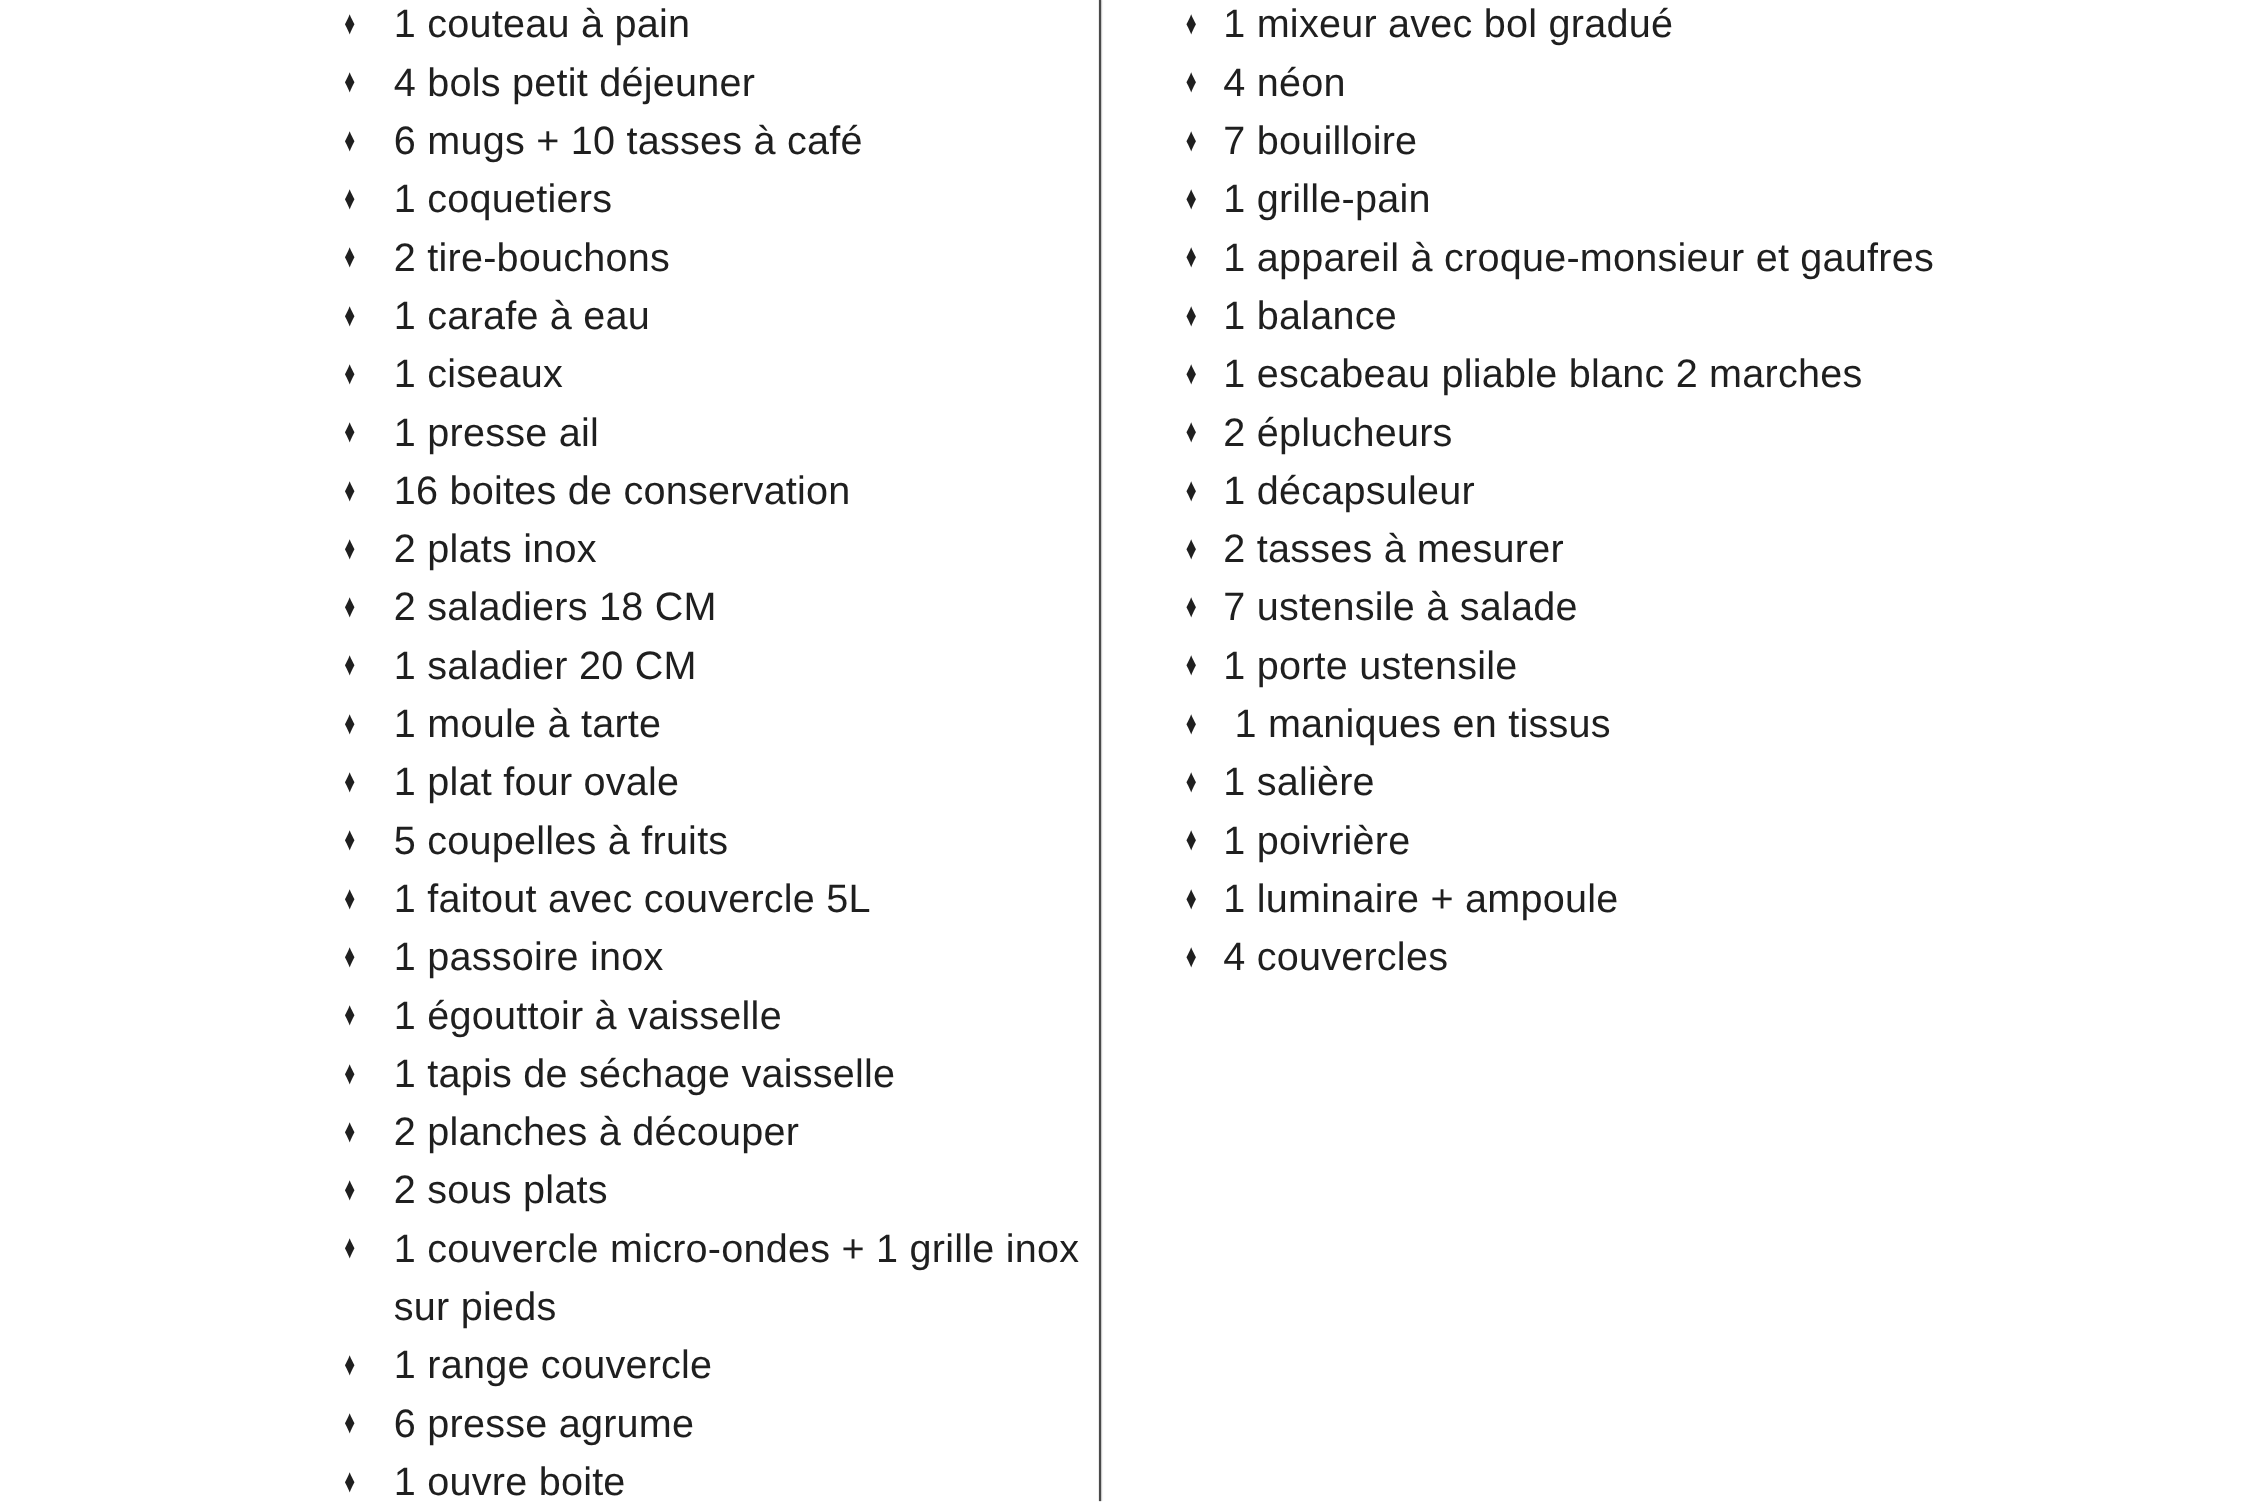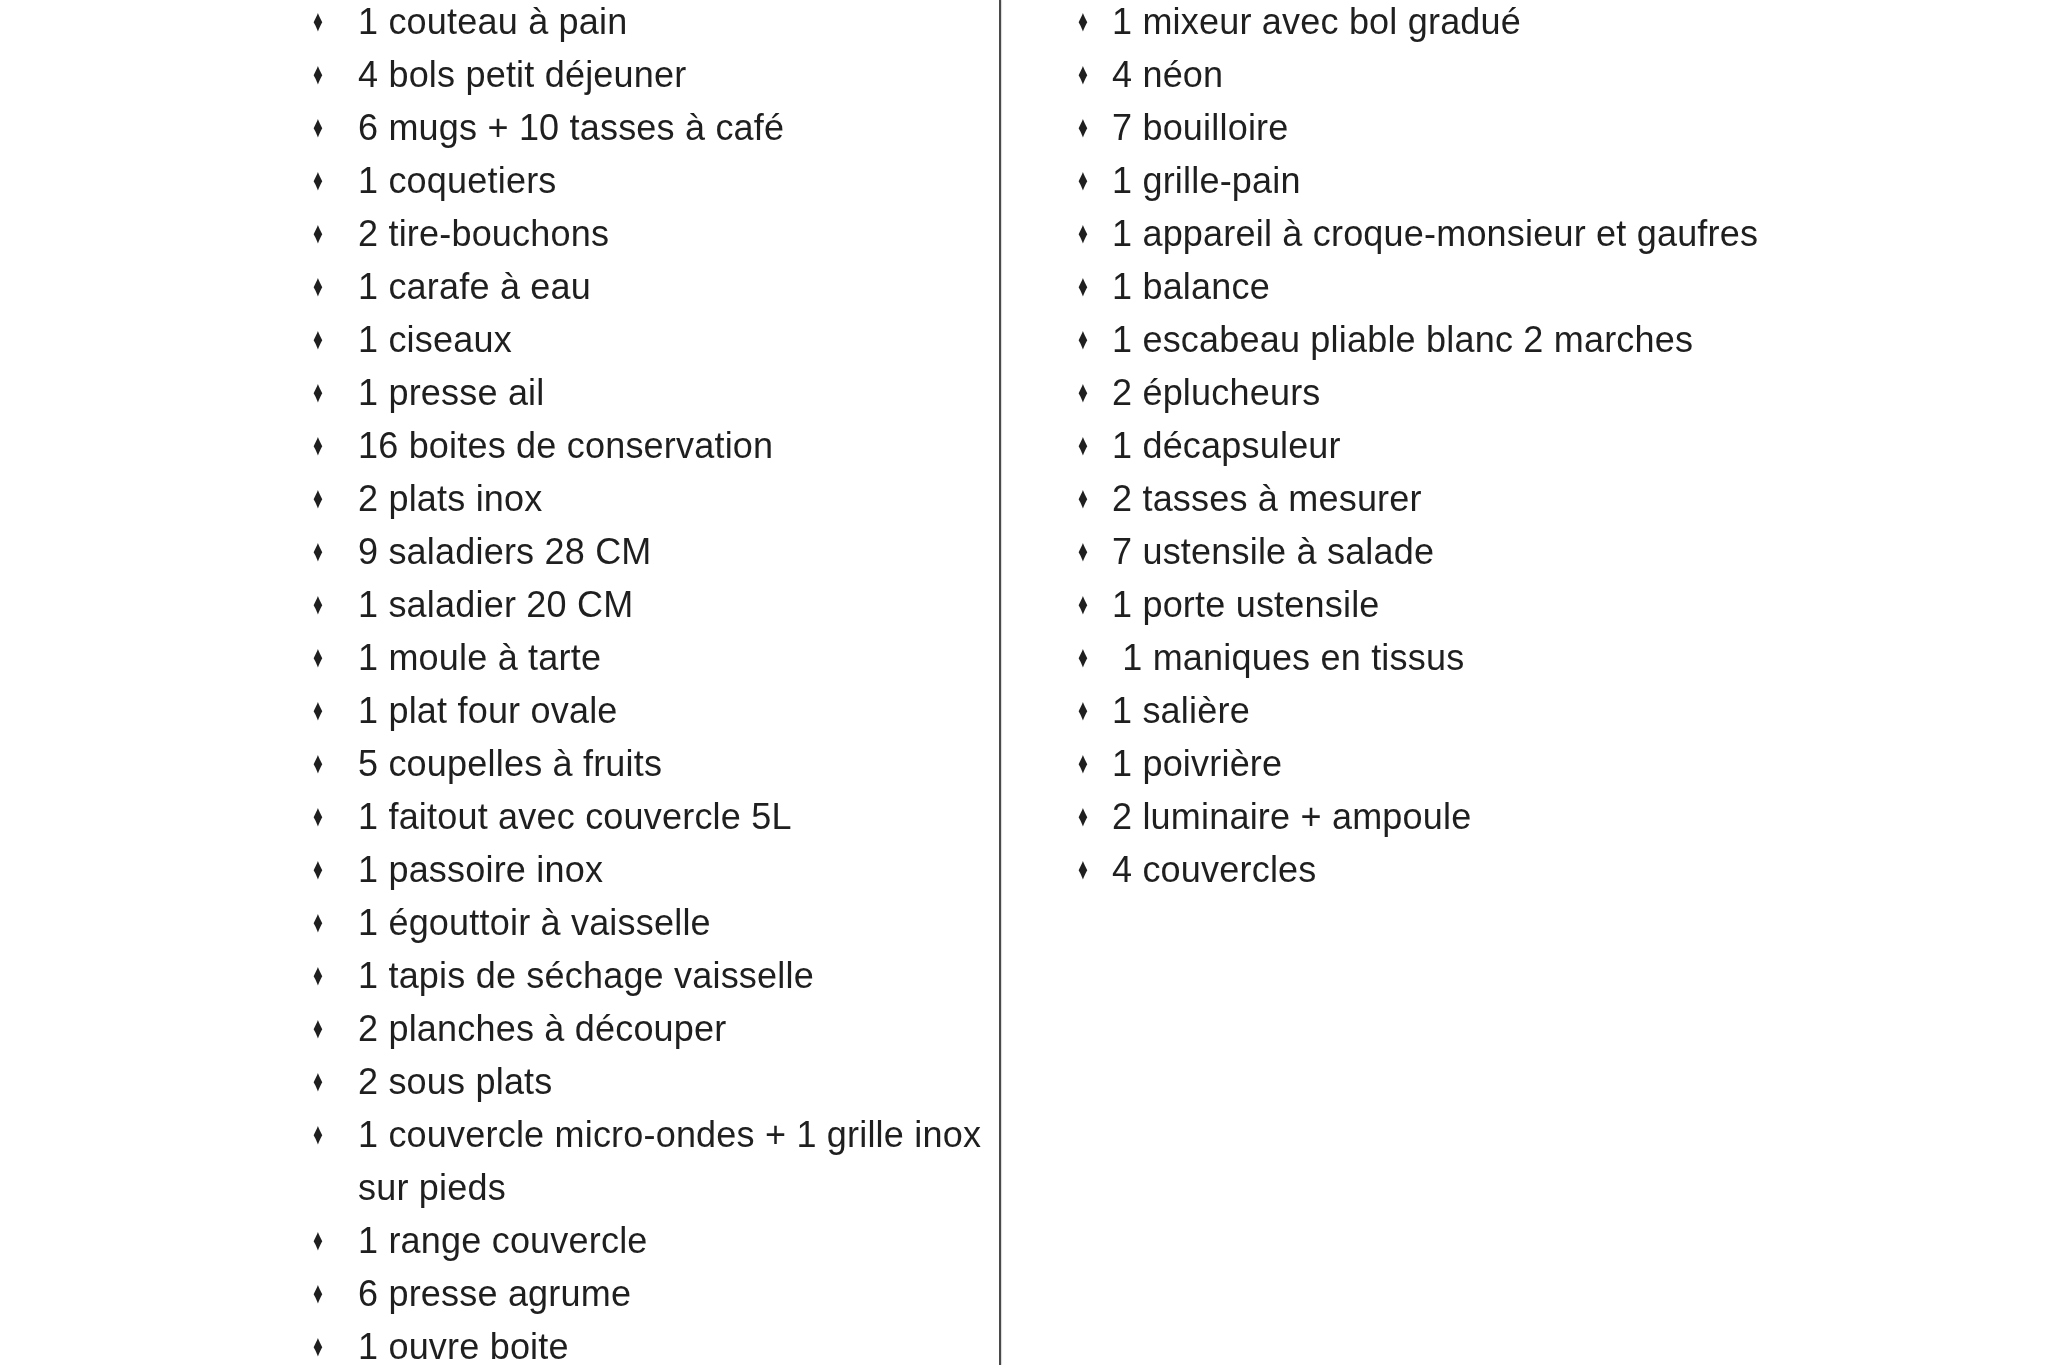--- a/index.html
+++ b/index.html
@@ -98,21 +98,21 @@
       <li class="item">
         <span class="bullet"><span class="bullet-glyph">♦</span></span>
         <span class="item-text">16 boites de conservation</span>
       </li>
       <li class="item">
         <span class="bullet"><span class="bullet-glyph">♦</span></span>
         <span class="item-text">2 plats inox</span>
       </li>
       <li class="item">
         <span class="bullet"><span class="bullet-glyph">♦</span></span>
-        <span class="item-text">9 saladiers 28 CM</span>
+        <span class="item-text">2 saladiers 18 CM</span>
       </li>
       <li class="item">
         <span class="bullet"><span class="bullet-glyph">♦</span></span>
         <span class="item-text">1 saladier 20 CM</span>
       </li>
       <li class="item">
         <span class="bullet"><span class="bullet-glyph">♦</span></span>
         <span class="item-text">1 moule à tarte</span>
       </li>
       <li class="item">
@@ -221,20 +221,20 @@
       <li class="item">
         <span class="bullet"><span class="bullet-glyph">♦</span></span>
         <span class="item-text">1 salière</span>
       </li>
       <li class="item">
         <span class="bullet"><span class="bullet-glyph">♦</span></span>
         <span class="item-text">1 poivrière</span>
       </li>
       <li class="item">
         <span class="bullet"><span class="bullet-glyph">♦</span></span>
-        <span class="item-text">2 luminaire + ampoule</span>
+        <span class="item-text">1 luminaire + ampoule</span>
       </li>
       <li class="item">
         <span class="bullet"><span class="bullet-glyph">♦</span></span>
         <span class="item-text">4 couvercles</span>
       </li>
     </ul>
 </div>
 
 </body></html>

